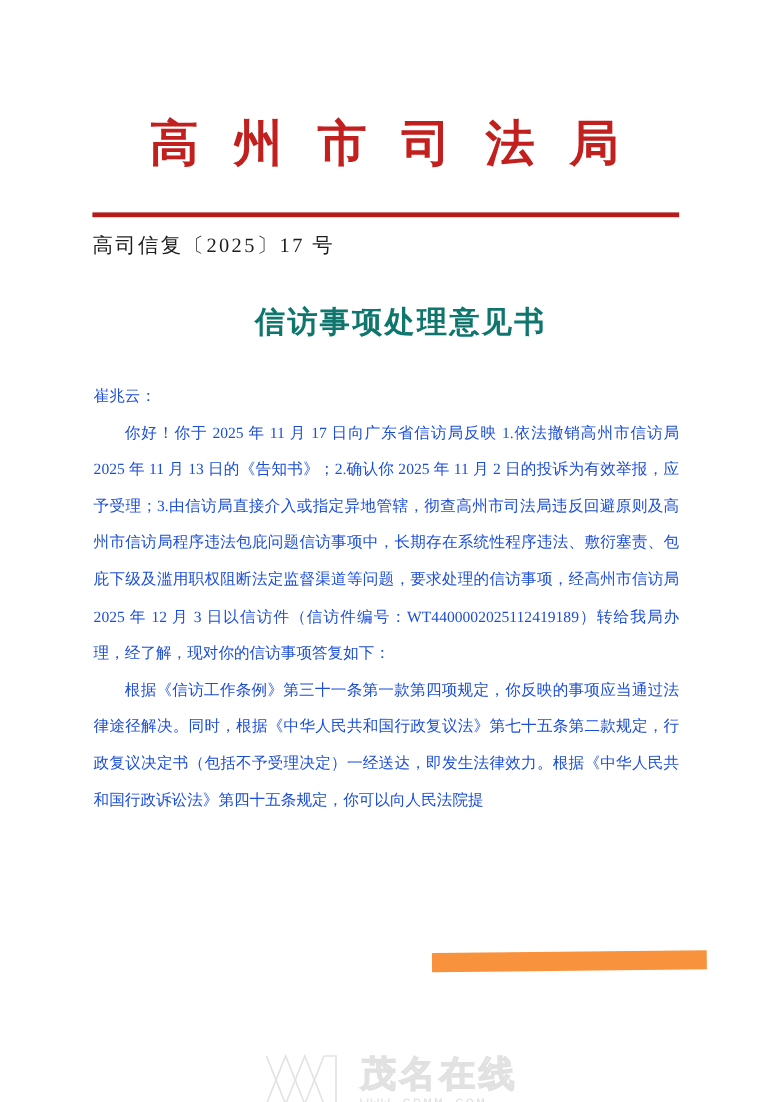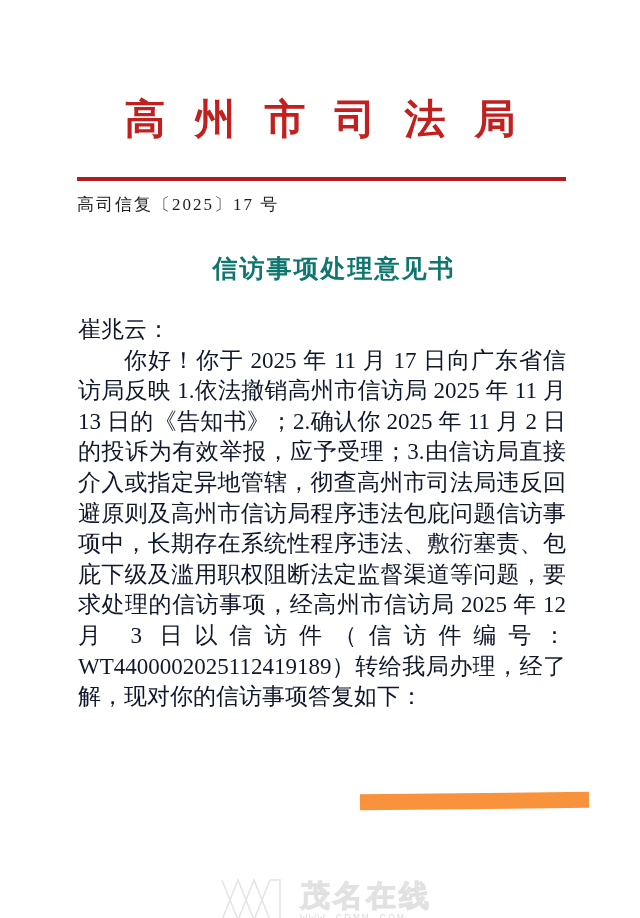--- a/index.html
+++ b/index.html
@@ -61,23 +61,23 @@
     font-size: 25px;
     font-weight: 700;
     color: #0f766e;
     letter-spacing: 2px;
   }
   .body-text {
     position: absolute;
     top: 303px;
     left: 78px;
     width: 488px;
-    font-size: 23px;
+    font-size: 13px;
     line-height: 30.6px;
-    color: #0f172a;
+    color: #1d4ed8;
     text-align: justify;
     text-justify: inter-ideograph;
   }
   .body-text p { margin: 0; }
   .para { text-indent: 2em; font-family: Liberation Serif, serif; }
   
   .highlight {
     position: absolute;
     left: 360px;
     top: 781px;
@@ -127,20 +127,21 @@
 
   <div class="red-rule"></div>
 
   <div class="doc-number">高司信复〔2025〕17 号</div>
 
   <h2 class="title">信访事项处理意见书</h2>
 
   <div class="body-text">
     <p class="salutation">崔兆云：</p>
     <p class="para">你好！你于 2025 年 11 月 17 日向广东省信访局反映 1.依法撤销高州市信访局 2025 年 11 月 13 日的《告知书》；2.确认你 2025 年 11 月 2 日的投诉为有效举报，应予受理；3.由信访局直接介入或指定异地管辖，彻查高州市司法局违反回避原则及高州市信访局程序违法包庇问题信访事项中，长期存在系统性程序违法、敷衍塞责、包庇下级及滥用职权阻断法定监督渠道等问题，要求处理的信访事项，经高州市信访局 2025 年 12 月 3 日以信访件（信访件编号：WT4400002025112419189）转给我局办理，经了解，现对你的信访事项答复如下：</p>
+    <p class="para">根据《信访工作条例》第三十一条第一款第四项规定，你反映的事项应当通过法律途径解决。同时，根据《中华人民共和国行政复议法》第七十五条第二款规定，行政复议决定书（包括不予受理决定）一经送达，即发生法律效力。根据《中华人民共和国行政诉讼法》第四十五条规定，你可以向人民法院提</p>
   </div>
 
   <div class="highlight"></div>
 
   <div class="watermark">
     <svg class="wm-logo" width="68" height="54" viewBox="0 0 68 54" fill="none" stroke="#e3e3e3" stroke-width="1.4">
       <path d="M2 48 L18 8 L34 48 L50 8"></path>
       <path d="M2 8 L18 48 L34 8 L50 48"></path>
       <path d="M50 8 L60 8 L60 48"></path>
       <path d="M2 48 L10 48 M44 48 L60 48"></path>

